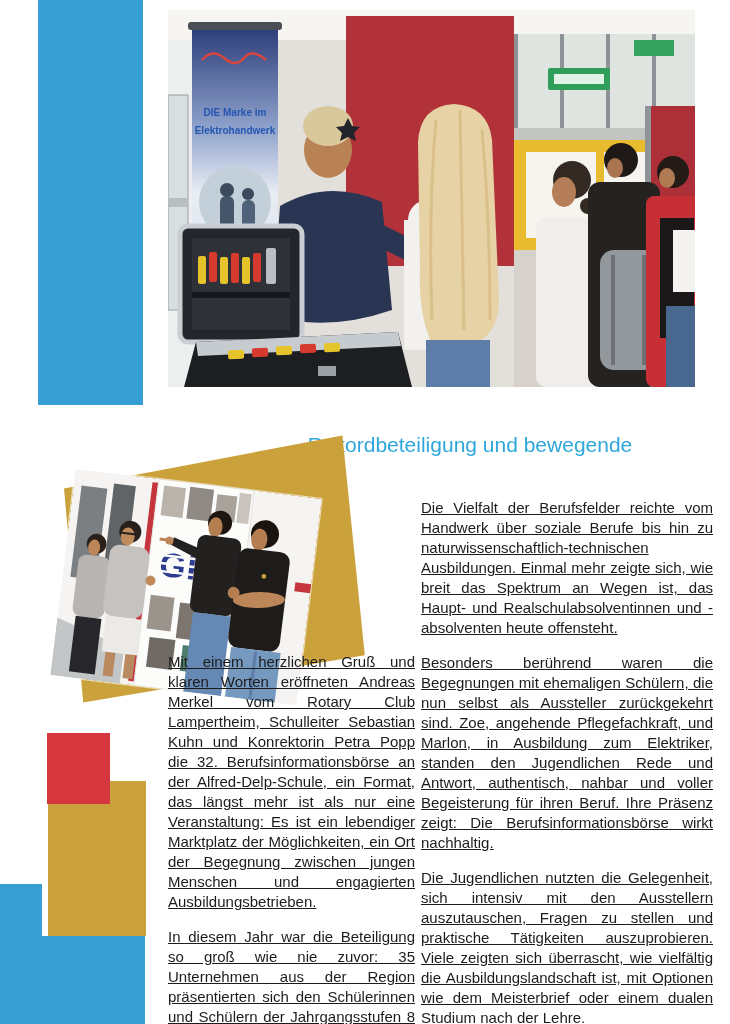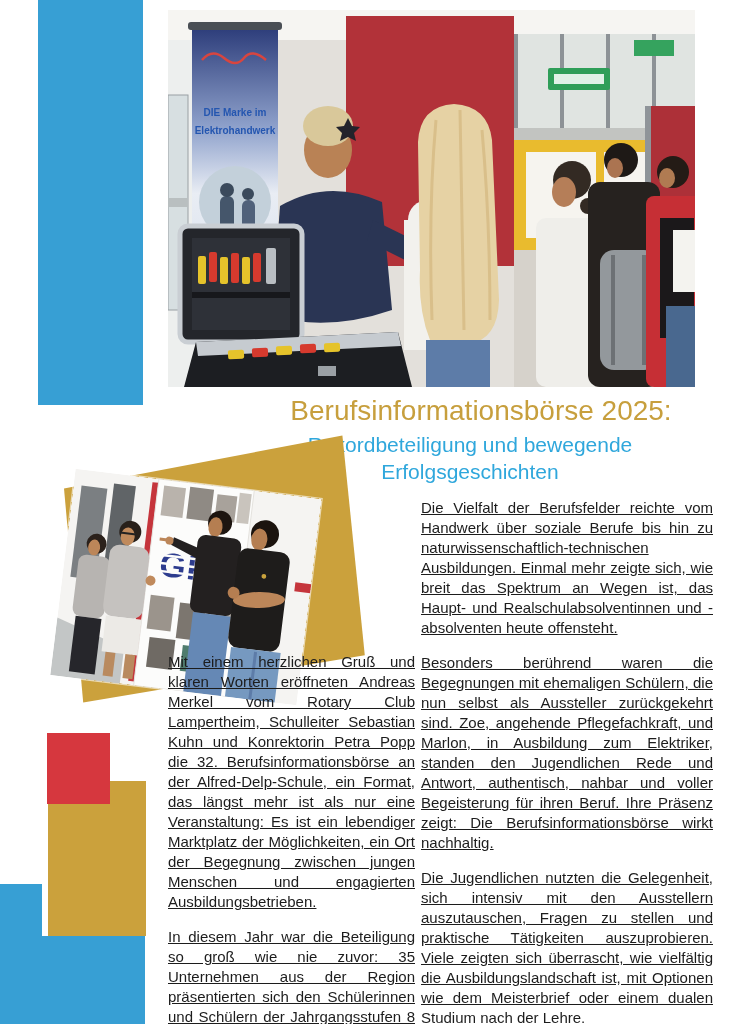--- a/index.html
+++ b/index.html
@@ -163,24 +163,22 @@
         <rect x="60" y="340" width="16" height="9" rx="2" fill="#e5c32b" transform="rotate(-3 68 344)"></rect>
         <rect x="84" y="338" width="16" height="9" rx="2" fill="#d63a2e" transform="rotate(-3 92 342)"></rect>
         <rect x="108" y="336" width="16" height="9" rx="2" fill="#e5c32b" transform="rotate(-3 116 340)"></rect>
         <rect x="132" y="334" width="16" height="9" rx="2" fill="#d63a2e" transform="rotate(-3 140 338)"></rect>
         <rect x="156" y="333" width="16" height="9" rx="2" fill="#e5c32b" transform="rotate(-3 164 337)"></rect>
         <rect x="150" y="356" width="18" height="10" fill="#9aa0a5"></rect>
       </g>
     </svg>
   </div>
 
-  <div class="abs title">Berufsinformationsbörse 2025:</div>
   <div class="abs subtitle">
     <div>Rekordbeteiligung und bewegende</div>
-    <div>Erfolgsgeschichten</div>
   </div>
 
   <div class="abs gold-backdrop"></div>
   <div class="abs photo-tilted">
     <svg viewBox="0 0 248 208" preserveAspectRatio="none">
       <rect x="0" y="0" width="248" height="208" fill="#f5f4f2"></rect>
       <rect x="8" y="16" width="26" height="92" fill="#7b7f82"></rect>
       <rect x="40" y="10" width="22" height="86" fill="#606467"></rect>
       <polygon points="0,150 70,172 70,208 0,208" fill="#c3c6c6"></polygon>
       <rect x="78" y="4" width="6" height="200" fill="#c5353c"></rect>

